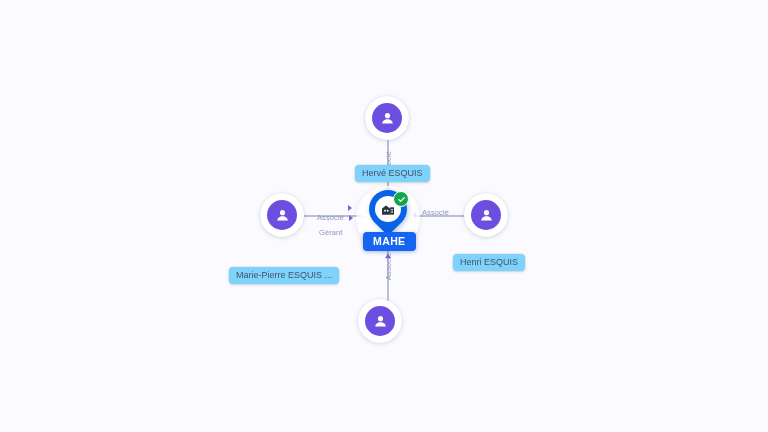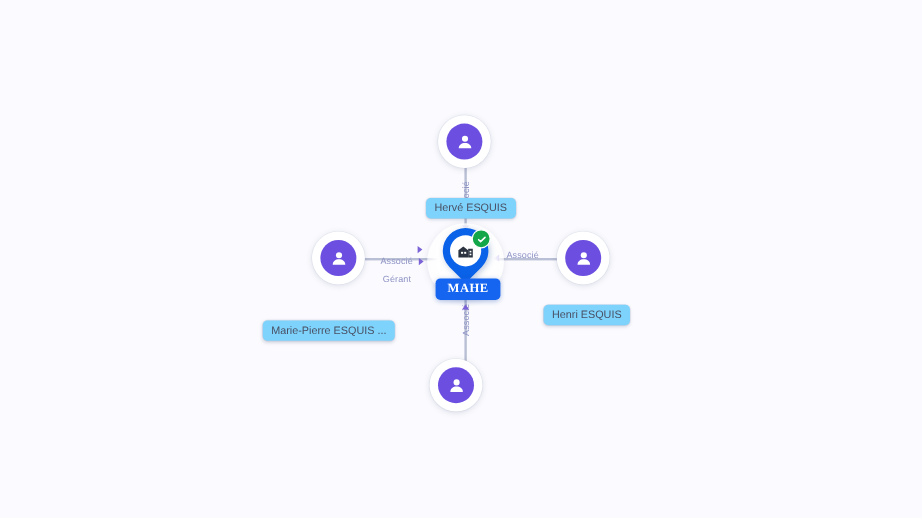--- a/index.html
+++ b/index.html
@@ -207,21 +207,21 @@
   <div class="node-label" style="left:355px; top:129px;">Hervé ESQUIS</div>
 
   <div class="node" style="left:260px; top:193px;">
     <span class="avatar-disc">
       <svg width="17" height="17" viewBox="0 0 24 24" aria-hidden="true">
         <circle cx="12" cy="8" r="3.6" fill="#ffffff"></circle>
         <path d="M4.6 19.2c0-4 3.4-6.3 7.4-6.3s7.4 2.3 7.4 6.3z" fill="#ffffff"></path>
       </svg>
     </span>
   </div>
-  <div class="node-label" style="left:219px; top:231px;">Marie-Pierre ESQUIS ...</div>
+  <div class="node-label" style="left:229px; top:231px;">Marie-Pierre ESQUIS ...</div>
 
   <div class="node" style="left:464px; top:193px;">
     <span class="avatar-disc">
       <svg width="17" height="17" viewBox="0 0 24 24" aria-hidden="true">
         <circle cx="12" cy="8" r="3.6" fill="#ffffff"></circle>
         <path d="M4.6 19.2c0-4 3.4-6.3 7.4-6.3s7.4 2.3 7.4 6.3z" fill="#ffffff"></path>
       </svg>
     </span>
   </div>
   <div class="node-label" style="left:453px; top:218px;">Henri ESQUIS</div>
@@ -248,15 +248,15 @@
         <rect x="17.0" y="15.6" width="2.2" height="2.0" fill="#ffffff"></rect>
       </svg>
     </div>
     <div class="verified-badge">
       <svg width="9" height="9" viewBox="0 0 24 24" aria-hidden="true">
         <path d="M5 12.6l4.4 4.4L19.2 7.4" fill="none" stroke="#ffffff" stroke-width="3.4" stroke-linecap="round" stroke-linejoin="round"></path>
       </svg>
     </div>
   </div>
 
-  <div id="company-label" style="left:363px; top:232px;font-family:Liberation Serif, serif;">MAHE</div>
+  <div id="company-label" style="left:363px; top:232px;">MAHE</div>
 
 </div>
 
 </body></html>

